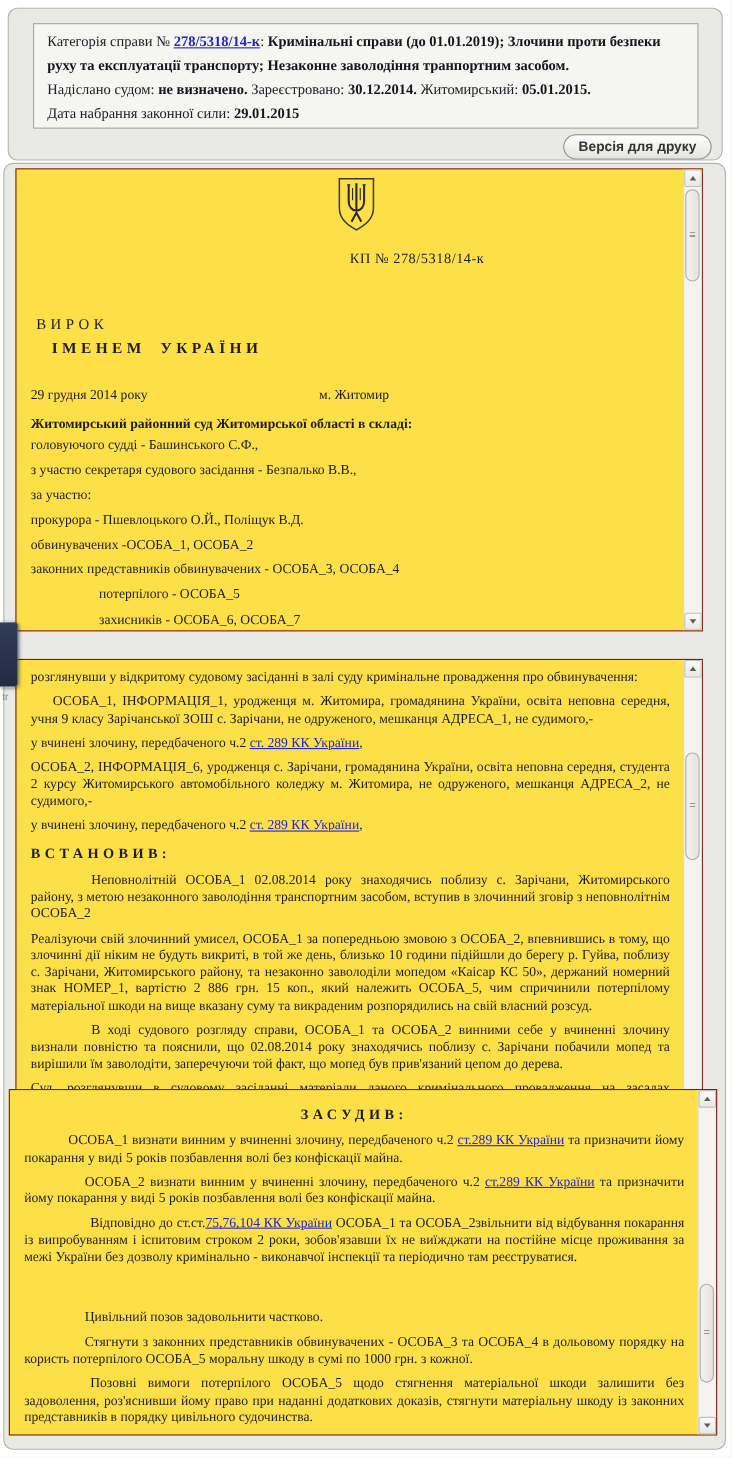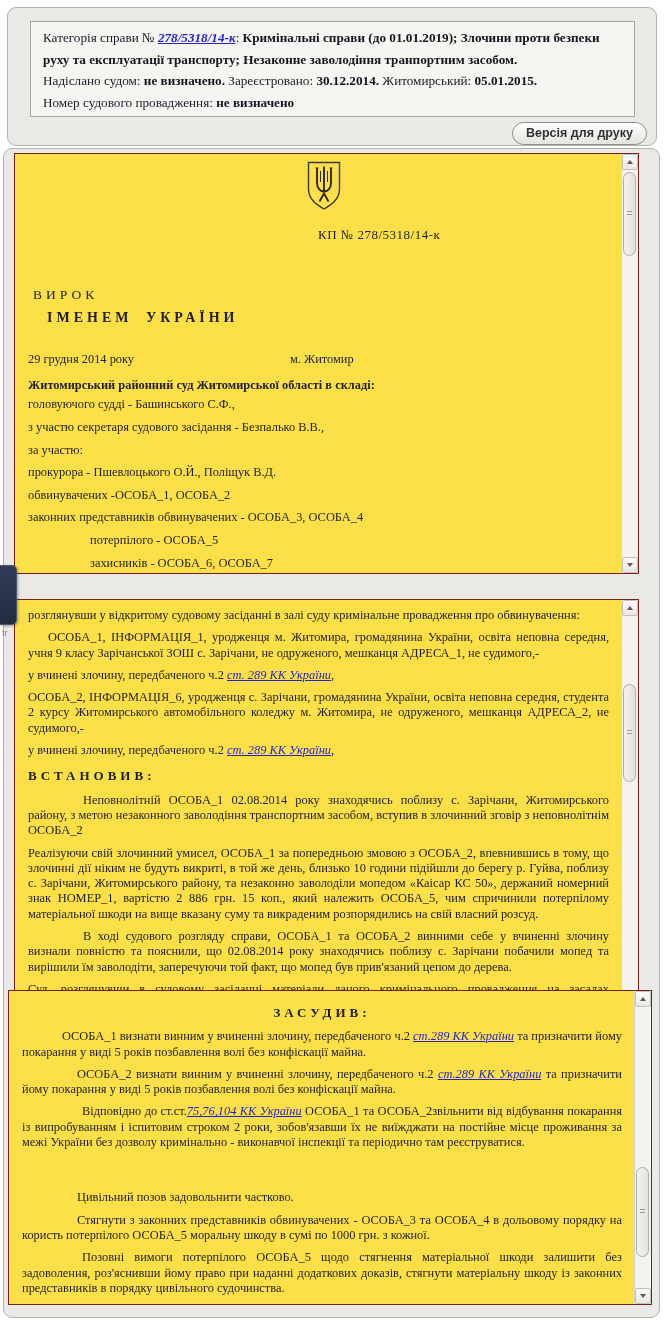--- a/index.html
+++ b/index.html
@@ -28,21 +28,21 @@
     position:absolute; left:22px; top:13px; width:605px; height:96px;
     background:#f5f5f1;
     border:1px solid #a6a6a0;
     padding:5px 12px 6px 12px;
     font-size:13.2px; line-height:21.5px;
     color:#20202c;
     overflow:hidden;
   }
   .meta-box b { font-weight:bold; color:#15151f; }
   a.doclink, .doclink {
-    color:#2424cc; text-decoration:underline; cursor:pointer; font-weight:bold;font-style:italic;
+    color:#2424cc; text-decoration:underline; cursor:pointer; font-weight:bold;
   }
   .doclink.plain { font-weight:normal; }
 
   
   .print-btn {
     position:absolute; right:9px; top:114px;
     padding:3px 13px 4px 13px;
     font-family:"Liberation Sans","DejaVu Sans",sans-serif;
     font-size:12.5px; font-weight:bold; color:#333;
     background:linear-gradient(#ffffff,#e3e3df);
@@ -160,20 +160,23 @@
 </head>
 <body>
 
 <div class="panel" id="panel-meta">
   <div class="meta-box">
     <div>
       <span>Категорія справи № </span><span class="doclink">278/5318/14-к</span><span>: </span><b>Кримінальні справи (до 01.01.2019); Злочини проти безпеки руху та експлуатації транспорту; Незаконне заволодіння транпортним засобом.</b>
     </div>
     <div>
       <span>Надіслано судом: </span><b>не визначено.</b><span> Зареєстровано: </span><b>30.12.2014.</b><span> Житомирський: </span><b>05.01.2015.</b>
+    </div>
+    <div>
+      <span>Дата набрання законної сили: </span><b>29.01.2015</b>
     </div>
     <div>
       <span>Номер судового провадження: </span><b>не визначено</b>
     </div>
 
   </div>
   <button class="print-btn">Версія для друку</button>
 </div>
 
 <div class="panel" id="panel-doc">

